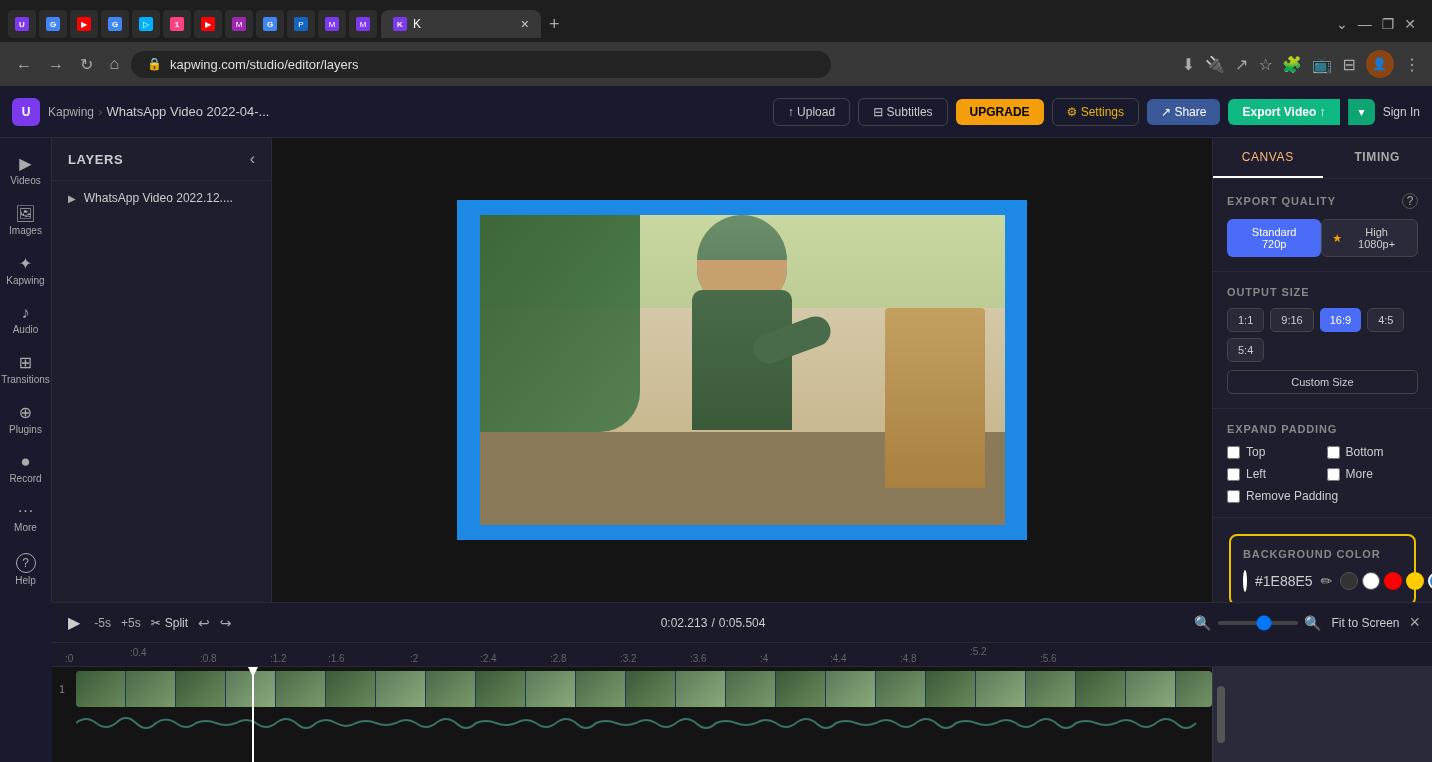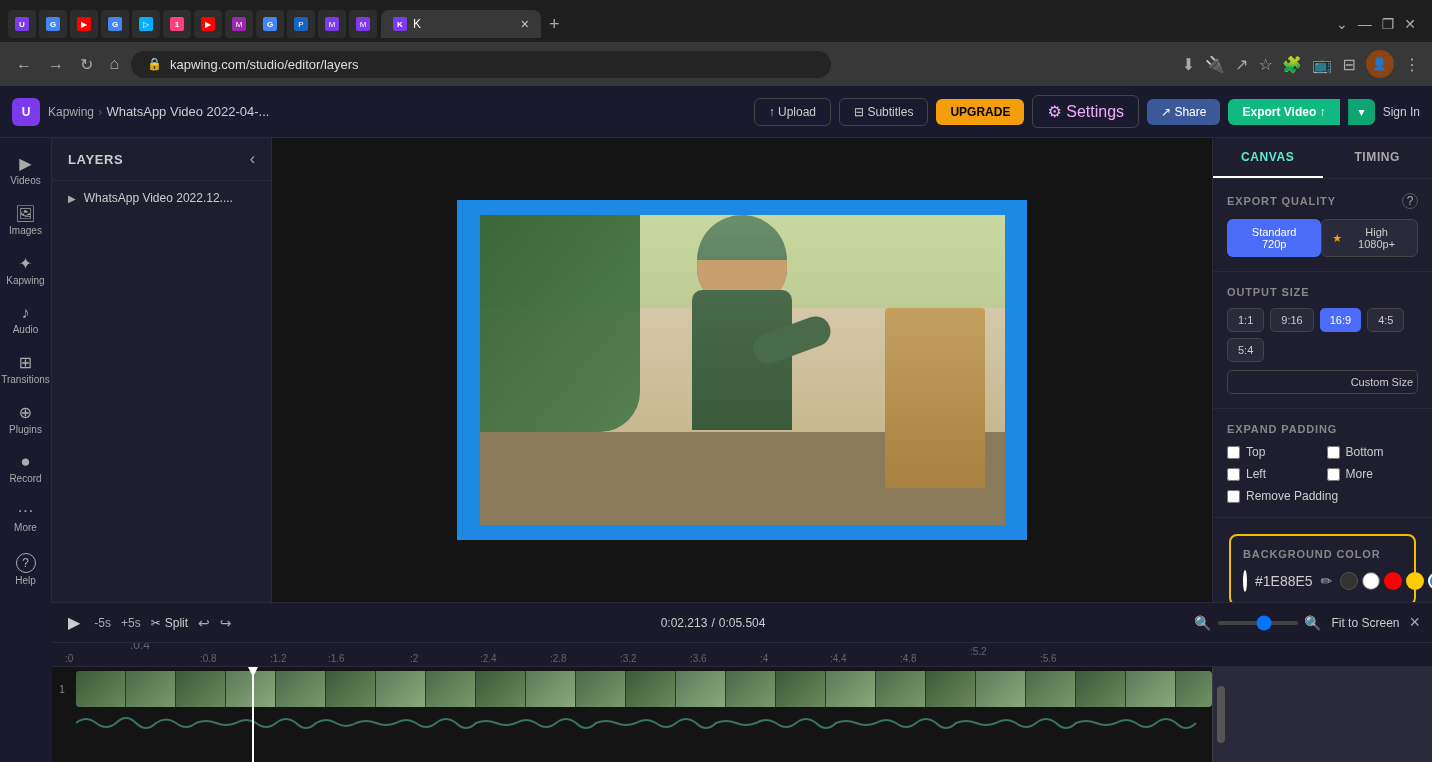--- a/index.html
+++ b/index.html
@@ -95,21 +95,21 @@
     <div style="width:28px;height:28px;background:#7c3aed;border-radius:6px;display:flex;align-items:center;justify-content:center;font-size:12px;font-weight:bold;color:#fff;cursor:pointer;">U</div>
     <div style="display:flex;align-items:center;gap:4px;">
       <span style="font-size:12px;color:#aaa;cursor:pointer;">Kapwing</span>
       <span style="color:#555;font-size:13px;">›</span>
       <span style="font-size:13px;color:#ccc;">WhatsApp Video 2022-04-...</span>
     </div>
     <div style="margin-left:auto;display:flex;gap:8px;align-items:center;">
       <button style="background:none;border:1px solid #444;color:#ccc;padding:6px 14px;border-radius:6px;font-size:12px;cursor:pointer;">↑ Upload</button>
       <button style="background:none;border:1px solid #444;color:#ccc;padding:6px 14px;border-radius:6px;font-size:12px;cursor:pointer;">⊟ Subtitles</button>
       <button style="background:#f59e0b;color:#000;border:none;padding:6px 14px;border-radius:6px;font-size:12px;font-weight:600;cursor:pointer;">UPGRADE</button>
-      <button style="background:none;border:1px solid #444;color:#f0abfc;padding:6px 14px;border-radius:6px;font-size:16px;cursor:pointer;">⚙ Settings</button>
+      <button style="background:none;border:1px solid #444;color:#eab308;padding:6px 14px;border-radius:6px;font-size:12px;cursor:pointer;">⚙ Settings</button>
       <button style="background:#3b5998;color:#fff;border:none;padding:6px 14px;border-radius:6px;font-size:12px;cursor:pointer;">↗ Share</button>
       <button style="background:#10b981;color:#fff;border:none;padding:6px 14px;border-radius:6px 0 0 6px;font-size:12px;cursor:pointer;font-weight:600;">Export Video ↑</button>
       <button style="background:#0ea572;color:#fff;border:none;padding:6px 10px;border-radius:0 6px 6px 0;font-size:12px;cursor:pointer;border-left:1px solid #0d9464;">▾</button>
       <button style="background:none;border:none;color:#ccc;font-size:12px;cursor:pointer;">Sign In</button>
     </div>
   </div>
 
   <div style="display:flex;flex:1;overflow:hidden;">
 
     <div style="width:52px;background:#1a1a2e;border-right:1px solid #2a2a3a;display:flex;flex-direction:column;align-items:center;padding:8px 0;gap:2px;">
@@ -188,21 +188,21 @@
               <div style="position:absolute;top:110px;left:55%;width:80px;height:30px;background:#4a6b4a;border-radius:15px;transform:rotate(-20deg);"></div>
             </div>
           </div>
         </div>
       </div>
     </div>
 
     <div style="width:220px;background:#1e1e2e;border-left:1px solid #2a2a3a;overflow-y:auto;">
 
       <div style="display:flex;border-bottom:1px solid #2a2a3a;">
-        <div style="flex:1;text-align:center;padding:12px;font-size:12px;font-weight:700;color:#5eead4;cursor:pointer;letter-spacing:0.05em;border-bottom:2px solid #fff;">
+        <div style="flex:1;text-align:center;padding:12px;font-size:12px;font-weight:400;color:#fdba74;cursor:pointer;letter-spacing:0.05em;border-bottom:2px solid #fff;">
           <span>CANVAS</span>
         </div>
         <div style="flex:1;text-align:center;padding:12px;font-size:12px;font-weight:600;color:#aaa;cursor:pointer;letter-spacing:0.05em;">
           <span>TIMING</span>
         </div>
       </div>
 
       <div style="padding:14px;border-bottom:1px solid #2a2a3a;">
         <div style="display:flex;align-items:center;justify-content:space-between;margin-bottom:10px;">
           <span style="font-size:11px;font-weight:600;color:#888;letter-spacing:0.08em;">EXPORT QUALITY</span>
@@ -219,21 +219,21 @@
 
       <div style="padding:14px;border-bottom:1px solid #2a2a3a;">
         <div style="font-size:11px;font-weight:600;color:#888;letter-spacing:0.08em;margin-bottom:10px;">OUTPUT SIZE</div>
         <div style="display:flex;gap:6px;flex-wrap:wrap;margin-bottom:8px;">
           <button style="padding:5px 10px;border-radius:5px;font-size:11px;cursor:pointer;border:1px solid #444;background:#2a2a3a;color:#ccc;">1:1</button>
           <button style="padding:5px 10px;border-radius:5px;font-size:11px;cursor:pointer;border:1px solid #444;background:#2a2a3a;color:#ccc;">9:16</button>
           <button style="padding:5px 10px;border-radius:5px;font-size:11px;cursor:pointer;border:none;background:#4a6cf7;color:#fff;">16:9</button>
           <button style="padding:5px 10px;border-radius:5px;font-size:11px;cursor:pointer;border:1px solid #444;background:#2a2a3a;color:#ccc;">4:5</button>
           <button style="padding:5px 10px;border-radius:5px;font-size:11px;cursor:pointer;border:1px solid #444;background:#2a2a3a;color:#ccc;">5:4</button>
         </div>
-        <button style="padding:5px 4px;border-radius:5px;font-size:11px;cursor:pointer;border:1px solid #444;background:none;color:#ccc;width:100%;text-align:right;">Custom Size</button>
+        <button style="padding:5px 4px;border-radius:5px;font-size:11px;cursor:pointer;border:1px solid #444;background:none;color:#ccc;width:100%;text-align:center;">Custom Size</button>
       </div>
 
       <div style="padding:14px;border-bottom:1px solid #2a2a3a;">
         <div style="font-size:11px;font-weight:600;color:#888;letter-spacing:0.08em;margin-bottom:10px;">EXPAND PADDING</div>
         <div style="display:grid;grid-template-columns:1fr 1fr;gap:8px;margin-bottom:8px;">
           <label style="display:flex;align-items:center;gap:6px;font-size:12px;color:#ccc;cursor:pointer;">
             <input type="checkbox" style="cursor: pointer; accent-color: rgb(74, 108, 247);">
             <span>Top</span>
           </label>
           <label style="display:flex;align-items:center;gap:6px;font-size:12px;color:#ccc;cursor:pointer;">
@@ -295,21 +295,21 @@
         <input type="range" min="0" max="100" value="60" style="appearance: none; width: 80px; height: 4px; background: rgb(68, 68, 68); border-radius: 2px;">
         <span style="color:#aaa;cursor:pointer;font-size:14px;">🔍</span>
       </div>
       <button style="background:none;border:none;color:#ccc;cursor:pointer;font-size:12px;white-space:nowrap;">Fit to Screen</button>
       <button style="background:none;border:none;color:#aaa;cursor:pointer;font-size:18px;">×</button>
     </div>
 
     <div style="height:24px;background:#1a1a2a;border-bottom:1px solid #2a2a3a;display:flex;align-items:flex-end;padding:0 8px;overflow:hidden;position:relative;">
       <div style="display:flex;width:100%;position:relative;height:100%;">
         <span style="position:absolute;left:5px;font-size:10px;color:#666;bottom:2px;">:0</span>
-        <span style="position:absolute;left:70px;font-size:12px;color:#666;bottom:14px;">:0.4</span>
+        <span style="position:absolute;left:70px;font-size:10px;color:#666;bottom:8px;">:0.4</span>
         <span style="position:absolute;left:140px;font-size:10px;color:#666;bottom:2px;">:0.8</span>
         <span style="position:absolute;left:210px;font-size:10px;color:#666;bottom:2px;">:1.2</span>
         <span style="position:absolute;left:268px;font-size:10px;color:#666;bottom:2px;">:1.6</span>
         <span style="position:absolute;left:350px;font-size:10px;color:#666;bottom:2px;">:2</span>
         <span style="position:absolute;left:420px;font-size:10px;color:#666;bottom:2px;">:2.4</span>
         <span style="position:absolute;left:490px;font-size:10px;color:#666;bottom:2px;">:2.8</span>
         <span style="position:absolute;left:560px;font-size:10px;color:#666;bottom:2px;">:3.2</span>
         <span style="position:absolute;left:630px;font-size:10px;color:#666;bottom:2px;">:3.6</span>
         <span style="position:absolute;left:700px;font-size:10px;color:#666;bottom:2px;">:4</span>
         <span style="position:absolute;left:770px;font-size:10px;color:#666;bottom:2px;">:4.4</span>

